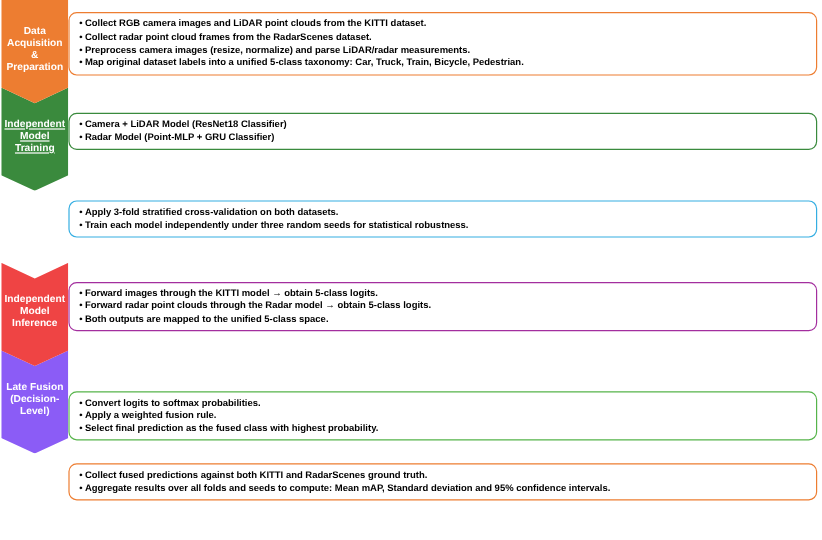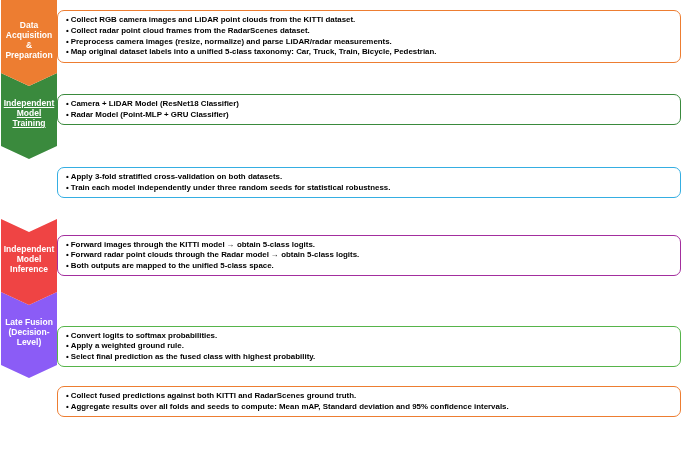--- a/index.html
+++ b/index.html
@@ -109,21 +109,21 @@
         <div class="bullet">Both outputs are mapped to the unified 5-class space.</div>
       </div>
   </div>
 
   <div class="stage">
     <div class="chevron rest" style="background: #8b5cf6; z-index: 16;">
       <span>Late Fusion (Decision-Level)</span>
     </div>
     <div class="box" style="border-color: rgb(86, 180, 74); margin-top: 36px;">
         <div class="bullet">Convert logits to softmax probabilities.</div>
-        <div class="bullet">Apply a weighted ground rule.</div>
+        <div class="bullet">Apply a weighted fusion rule.</div>
         <div class="bullet">Select final prediction as the fused class with highest probability.</div>
       </div>
   </div>
 
   <div class="stage">
     <div class="box" style="border-color: rgb(237, 125, 49);">
         <div class="bullet">Collect fused predictions against both KITTI and RadarScenes ground truth.</div>
         <div class="bullet">Aggregate results over all folds and seeds to compute: Mean mAP, Standard deviation and 95% confidence intervals.</div>
       </div>
   </div>

